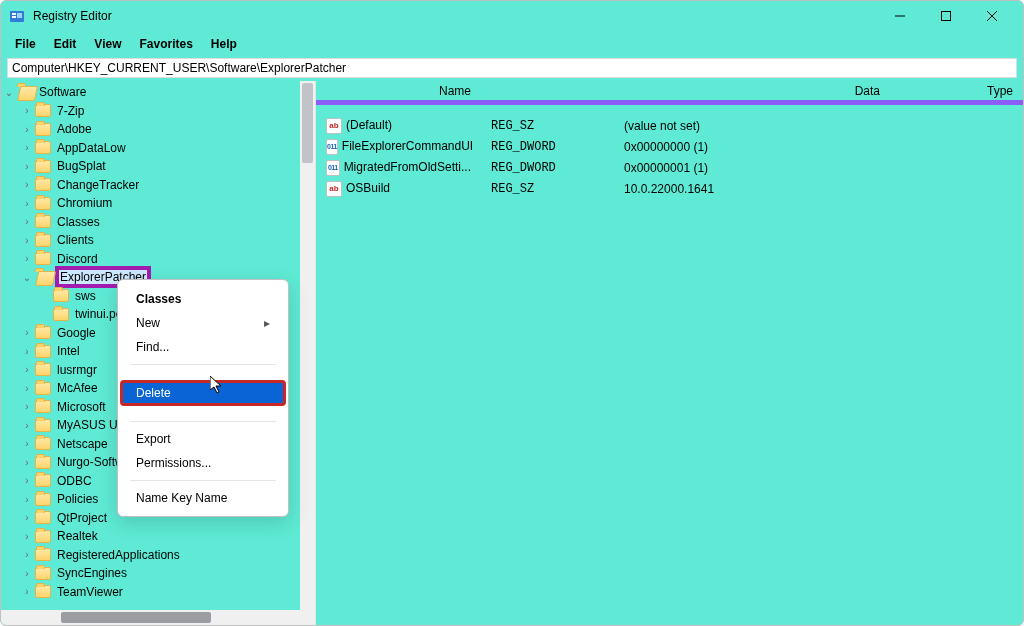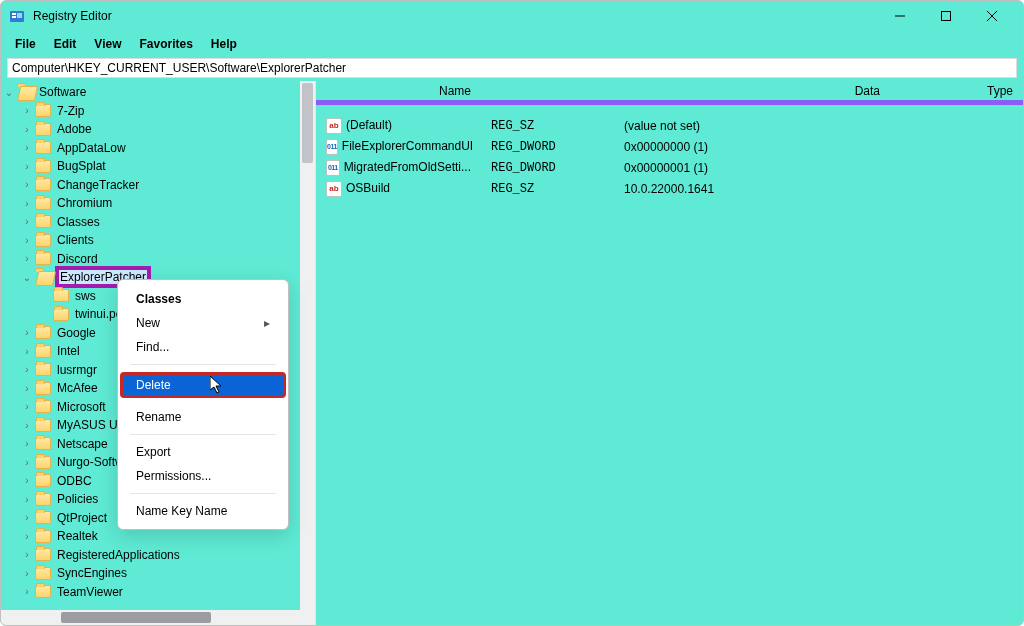--- a/index.html
+++ b/index.html
@@ -46,21 +46,21 @@
 .cell.name{ width:165px; } .cell.type{ width:133px;font-family:Liberation Mono, monospace; } .cell.data{ flex:1; }
 .valicon { width:16px; height:16px; margin-right:4px; display:inline-flex; align-items:center; justify-content:center; border:1px solid #c0c0c0; border-radius:2px; background:#fff; font-size:8px; font-weight:bold; }
 .valicon.sz { color:#c62828; }
 .valicon.dw { color:#1565c0; font-size:7px; letter-spacing:-0.5px; }
 
 
 .ctxmenu { position:absolute; left:117px; top:279px; width:172px; background:#fff; border:1px solid #c0c0c0; border-radius:6px; box-shadow:0 6px 20px rgba(0,0,0,0.15); padding:6px 0; }
 .ctxmenu .mi { padding:5px 18px; display:flex; align-items:center; justify-content:space-between; font-size:13px; }
 .ctxmenu .mi.bold { font-weight:600; padding-top:6px; }
 .ctxmenu .sep { height:1px; background:#e5e5e5; margin:5px 12px; }
-.ctxmenu .mi.hi { background:#0a64d6; color:#fff; outline:3px solid #c62828; outline-offset:-2px; border-radius:3px; margin:8px 3px; padding:5px 15px; }
+.ctxmenu .mi.hi { background:#0a64d6; color:#fff; outline:3px solid #c62828; outline-offset:-2px; border-radius:3px; margin:16px 3px; padding:5px 15px; }
 .ctxmenu .sub { color:#555; font-size:12px; }
 
 .cursor { position:absolute; left:210px; top:376px; pointer-events:none; }
 </style>
 </head>
 <body>
 
 <div class="window">
   <div class="titlebar">
     <svg class="appicon" viewBox="0 0 16 16">
@@ -303,23 +303,20 @@
       <span>New</span>
       <span class="sub">▸</span>
     </div>
   <div class="mi">
       <span>Find...</span>
     </div>
   <div class="sep"></div>
   <div class="mi hi">
       <span>Delete</span>
     </div>
-  <div class="mi">
-      <span>Rename</span>
-    </div>
   <div class="sep"></div>
   <div class="mi">
       <span>Export</span>
     </div>
   <div class="mi">
       <span>Permissions...</span>
     </div>
   <div class="sep"></div>
   <div class="mi">
       <span>Name Key Name</span>

